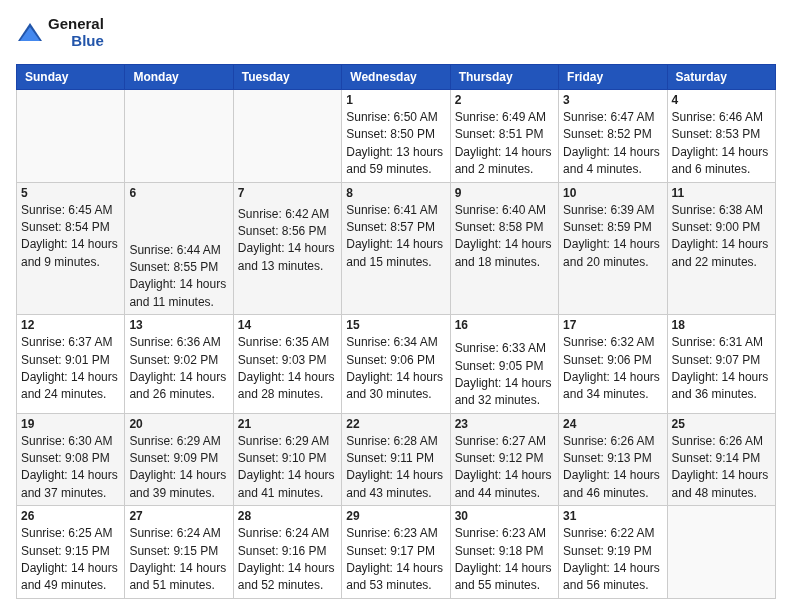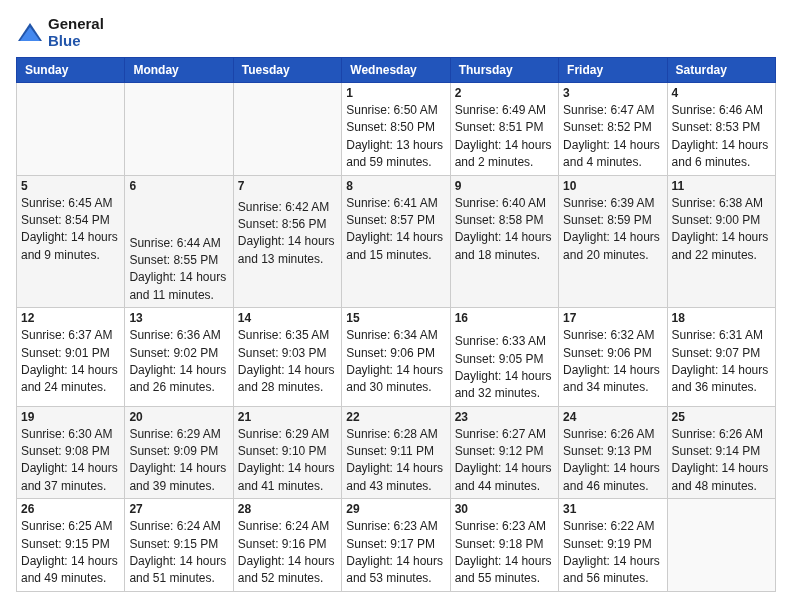--- a/index.html
+++ b/index.html
@@ -7,41 +7,42 @@
       font-family: Arial, sans-serif;
       background: #fff;
       width: 792px;
       min-height: 612px;
       padding: 16px;
     }
     .header {
       display: flex;
       align-items: flex-start;
       justify-content: space-between;
-      margin-bottom: 8px;
+      margin-bottom: 15px;
     }
     .logo {
       display: flex;
       align-items: center;
       gap: 4px;
     }
     .logo-text {
       display: flex;
       flex-direction: column;
       line-height: 1.1;
     }
     .logo-general {
       font-size: 15px;
       font-weight: bold;
       color: #1a1a1a;
     }
     .logo-blue {
       font-size: 15px;
       font-weight: bold;
       color: #2255aa;
+      text-align: right;
     }
     .logo-icon {
       width: 28px;
       height: 28px;
     }
     .title-section {
       text-align: right;
     }
     .month-title {
       font-size: 36px;

